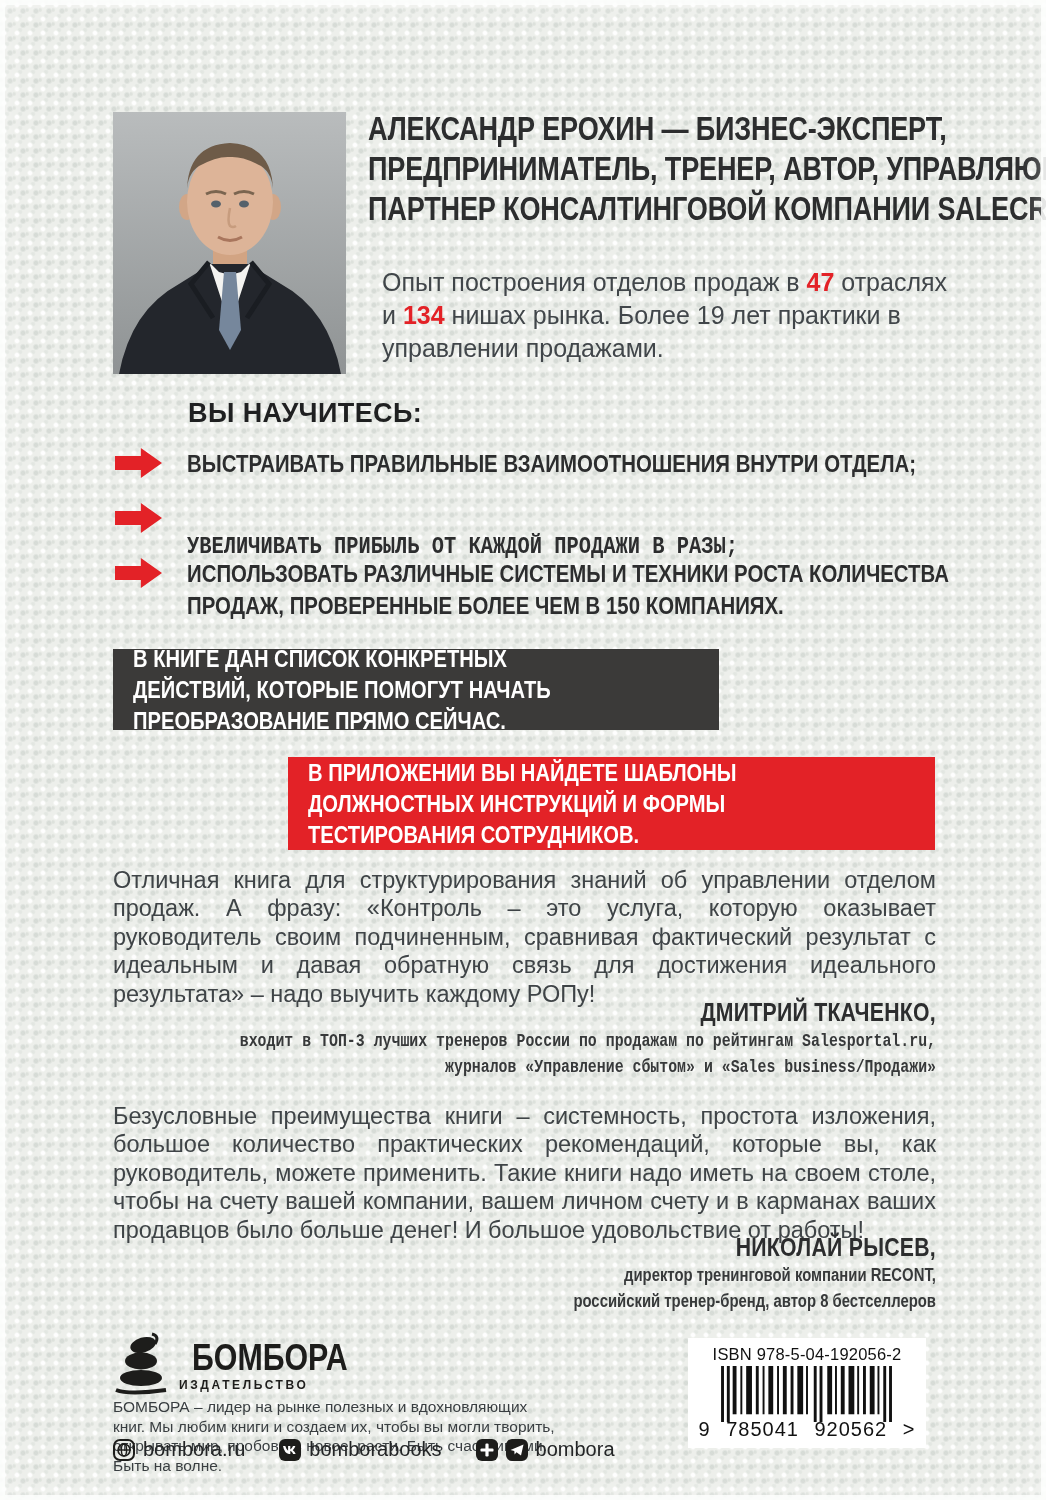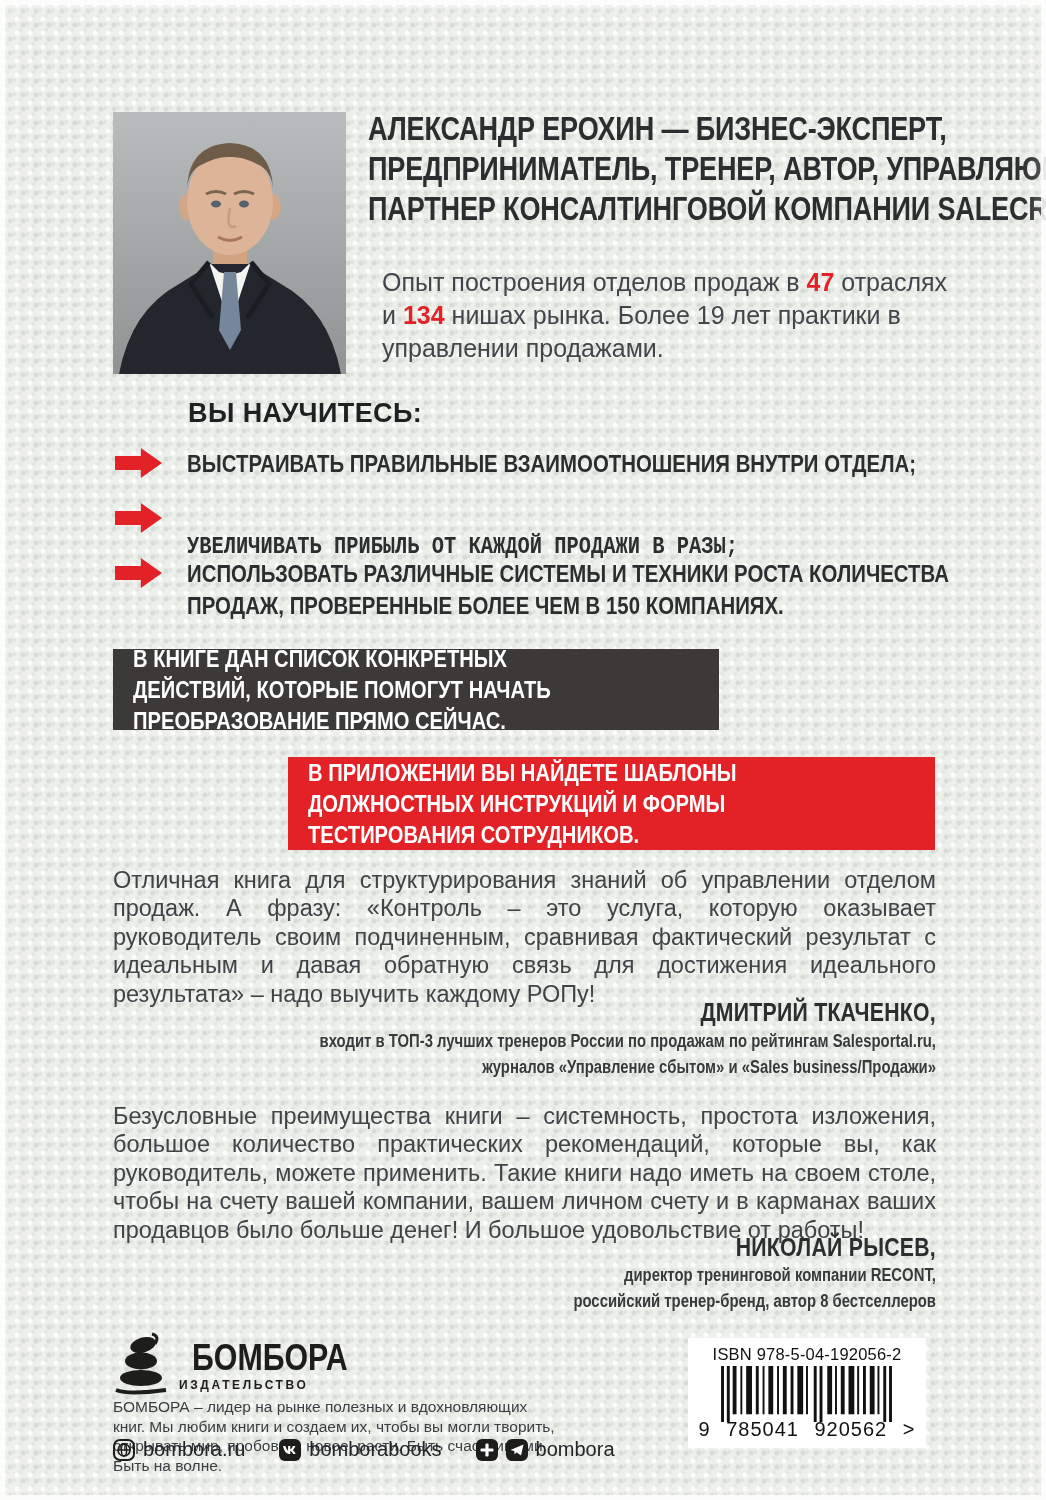--- a/index.html
+++ b/index.html
@@ -73,21 +73,21 @@
   .quote{
     left:113px;width:823px;text-align:justify;
     font-size:23.5px;line-height:28.4px;color:#3f4447;
   }
   .quote1{top:866px;} .quote2{top:1102px;}
   .quote-name{left:113px;width:823px;text-align:right;}
   .quote-name .cond-r{font-weight:bold;font-size:25px;color:#2c2d2e;letter-spacing:.3px;}
   .name1{top:998px;} .name2{top:1233px;}
   .creds{left:113px;width:823px;text-align:right;}
   .creds .cond-r{font-weight:bold;font-size:17.5px;line-height:26px;color:#37393a;}
-  .creds1{top:1028px;} .creds2{top:1262px;}
+  .creds1{top:1028px;font-family:Liberation Mono, monospace;} .creds2{top:1262px;}
   
   .logo-icon{left:112px;top:1332px;width:58px;height:64px;}
   .logo-name{left:192px;top:1337px;}
   .logo-name .cond{font-weight:bold;font-size:37px;color:#1d1d1b;letter-spacing:0;white-space:nowrap;}
   .logo-sub{
     left:179px;top:1378px;font-weight:bold;font-size:12px;letter-spacing:2.6px;color:#1d1d1b;
   }
   .tagline{
     left:113px;top:1397px;width:450px;
     font-size:15.5px;line-height:19.5px;color:#393e41;

